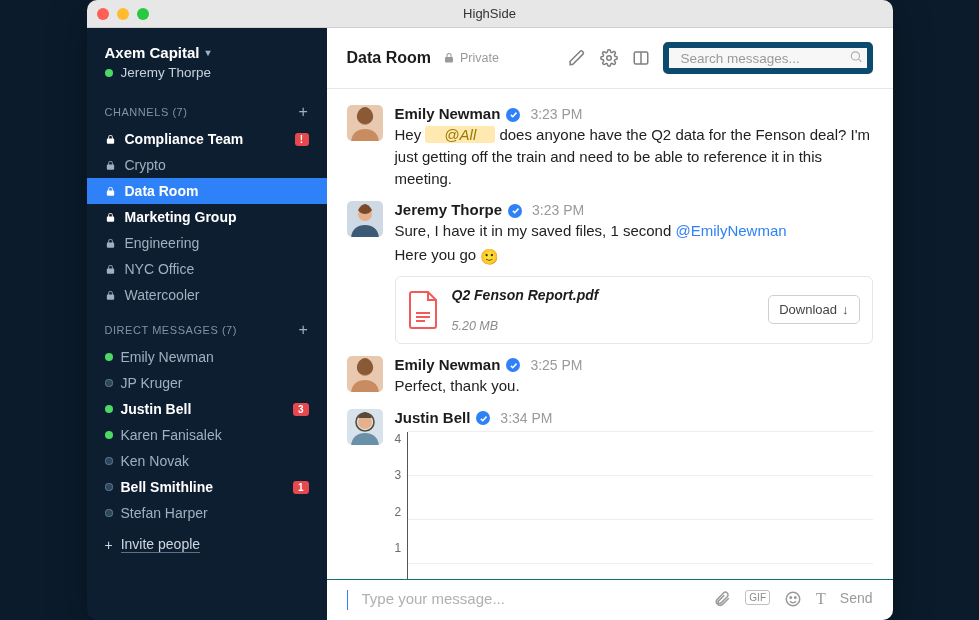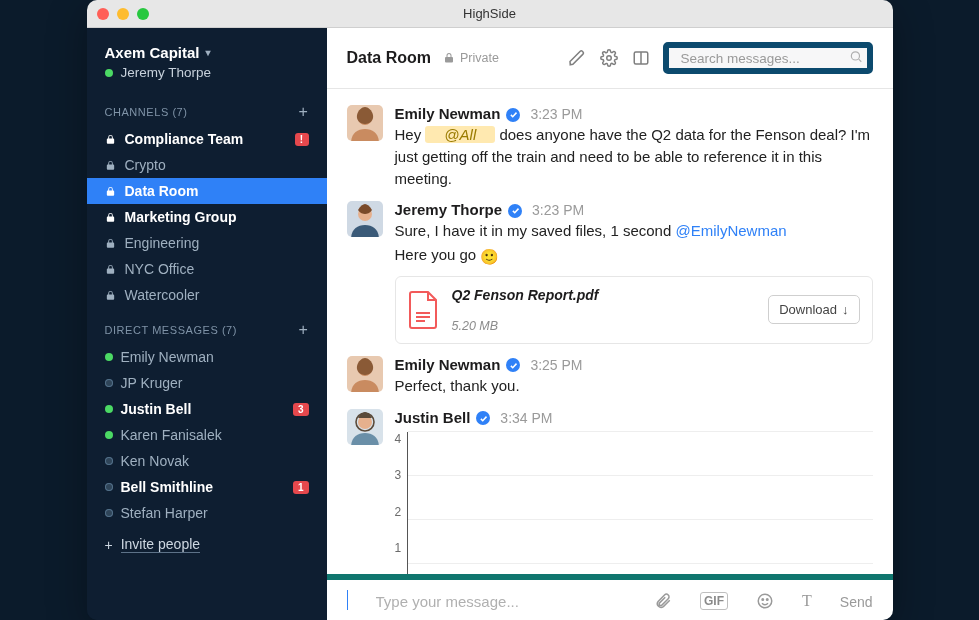--- a/index.html
+++ b/index.html
@@ -79,21 +79,21 @@
   .chart-area { display:flex; align-items:stretch; height:178px; }
   .y-axis { display:flex; flex-direction:column; justify-content:space-between; padding:0 6px 18px 0; font-size:12px; color:#6b6b6b; }
   .plot { flex:1; position:relative; border-left:1px solid #555; border-bottom:1px solid #555; }
   .grid-line { position:absolute; left:0; right:0; border-top:1px solid #eee; }
   .bars { position:absolute; left:0; right:0; top:0; bottom:0; display:flex; align-items:flex-end; justify-content:space-around; padding:0 8px;}
   .bar-col { width:30px; display:flex; flex-direction:column-reverse; align-items:stretch; }
   .seg-a { background:#30a6e6; }
   .seg-b { background:#253a77; }
 
   
-  .composer { border-top:6px solid #0f766e; padding:10px 20px; display:flex; align-items:flex-end; gap:28px;}
+  .composer { border-top:1px solid #0f766e; padding:10px 20px; display:flex; align-items:flex-start; gap:14px;}
   .composer-input { flex:1; border:none; outline:none; font-size:15px; color:#222; }
   .composer-input::placeholder { color:#b0b0b0; }
   .caret { width:1px; height:20px; background:#2f81f7; animation:blink 1s step-end infinite; }
   @keyframes blink { 50% { opacity:0; } }
   .composer .ic { color:#9a9a9a; cursor:pointer; display:inline-flex; align-items:center; justify-content:center;}
   .send { color:#9a9a9a; font-size:14px; cursor:pointer; }
 </style>
 </head>
 <body>
 
@@ -455,21 +455,21 @@
       </div>
 
       <div class="composer">
         <span class="caret"></span>
         <input class="composer-input" placeholder="Type your message..." style="">
         <span class="ic">
           <svg viewBox="0 0 24 24" width="18" height="18" fill="none" stroke="currentColor" stroke-width="2">
               <path d="M21 11l-8.5 8.5a5 5 0 01-7-7L14 4a3.5 3.5 0 115 5l-8.5 8.5a2 2 0 01-3-3L15 7"></path>
             </svg>
         </span>
-        <span class="ic" style="border:1px solid #bfbfbf;border-radius:3px;padding:1px 3px;font-size:12px;font-weight:700;color:#8a8a8a;">GIF</span>
+        <span class="ic" style="border:1px solid #bfbfbf;border-radius:3px;padding:1px 3px;font-size:10px;font-weight:400;color:#8a8a8a;">GIF</span>
         <span class="ic">
           <svg viewBox="0 0 24 24" width="18" height="18" fill="none" stroke="currentColor" stroke-width="2">
               <circle cx="12" cy="12" r="9"></circle>
               <circle cx="9" cy="10" r="1" fill="currentColor"></circle>
               <circle cx="15" cy="10" r="1" fill="currentColor"></circle>
               <path d="M8 15c1.3 1.3 2.7 2 4 2s2.7-.7 4-2"></path>
             </svg>
         </span>
         <span class="ic" style="font-family:Georgia,serif;font-size:16px;">T</span>
         <span class="send">Send</span>

